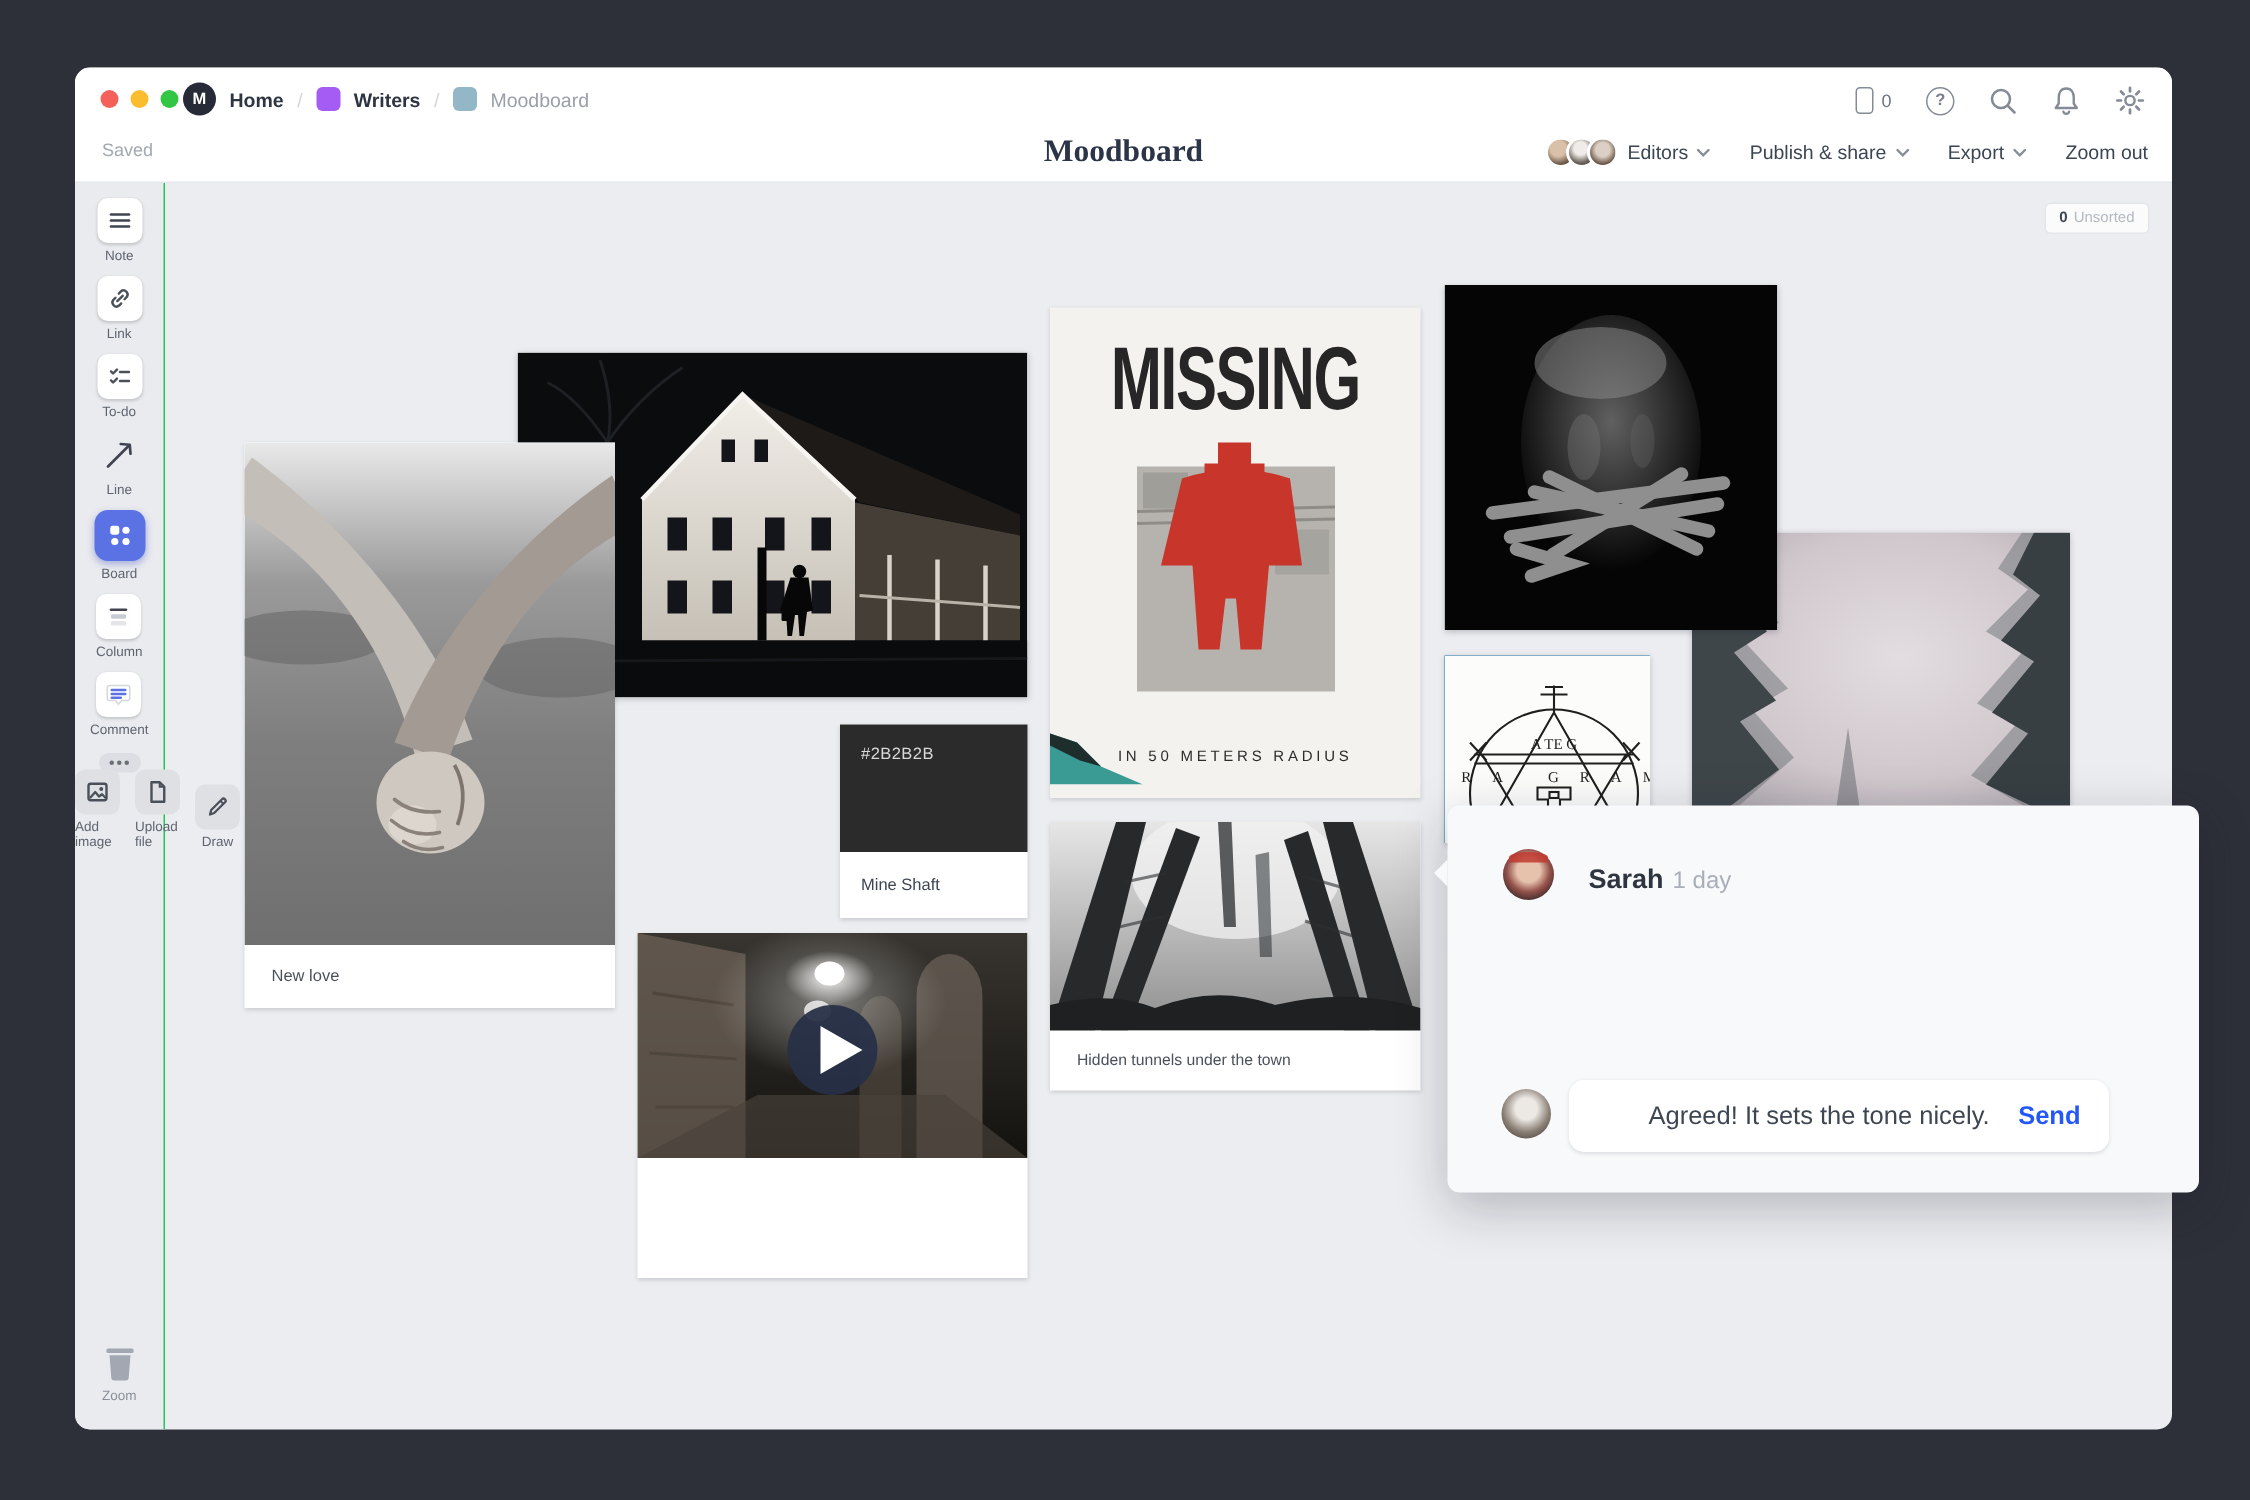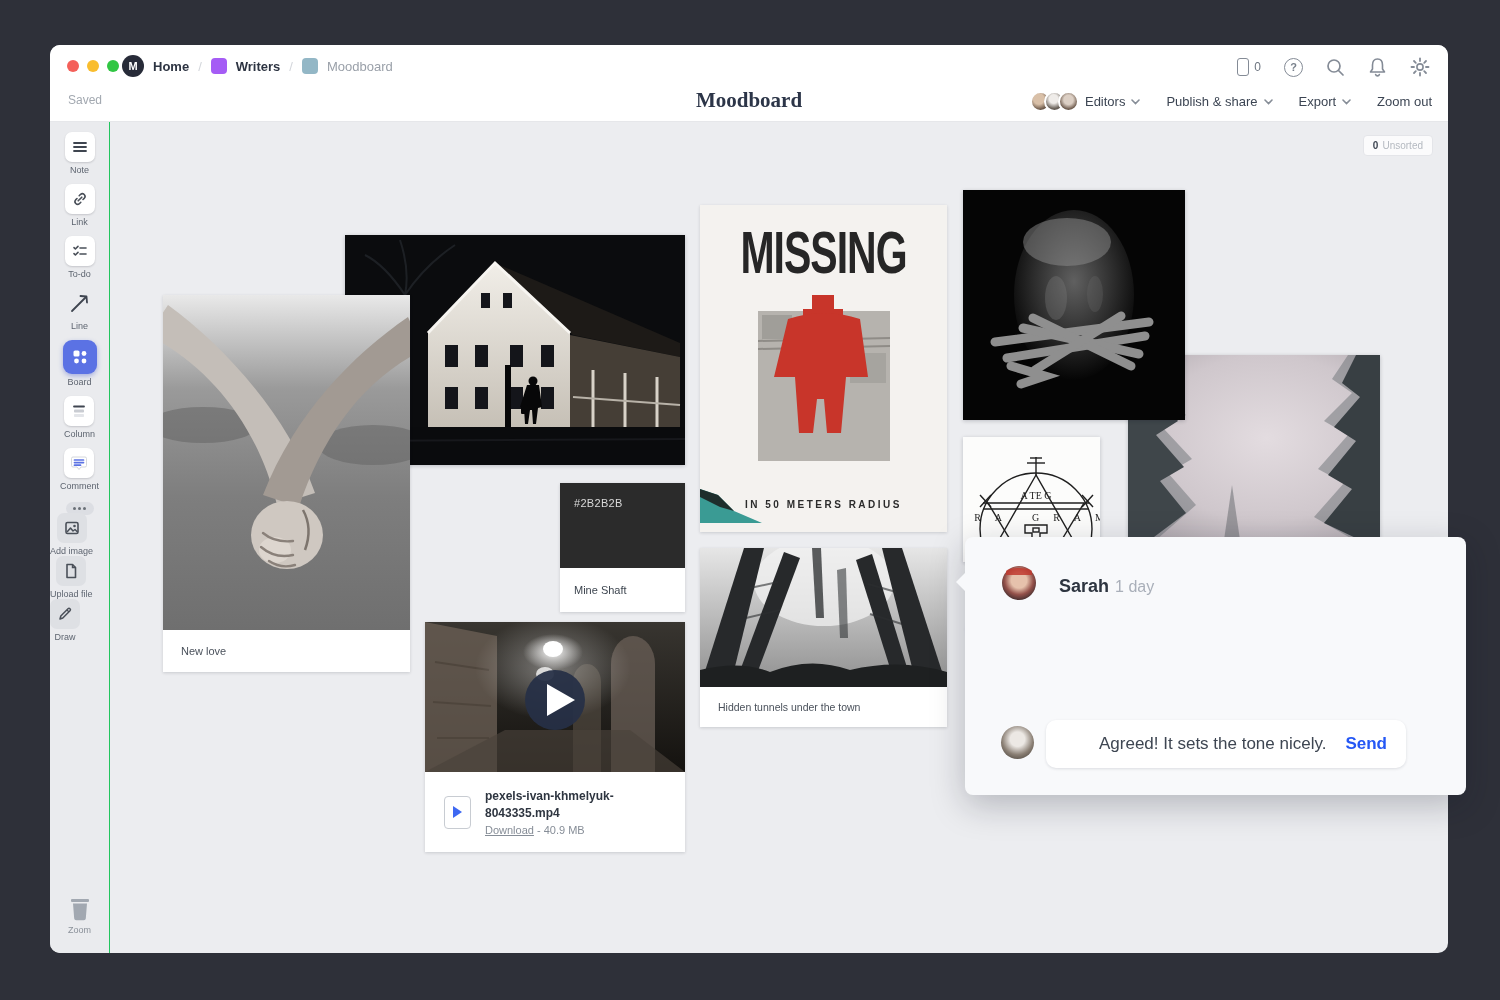--- a/index.html
+++ b/index.html
@@ -44,21 +44,21 @@
   .tools { position:absolute; top:10px; left:0; right:0; display:flex; flex-direction:column; align-items:center; gap:9px; }
   .tool { display:flex; flex-direction:column; align-items:center; gap:3px; cursor:default; }
   .tool-card { width:30px; height:30px; background:#fff; border-radius:7px;
                box-shadow:0 1px 2px rgba(25,30,40,.18); display:flex; align-items:center; justify-content:center; }
   .tool-card.flat { background:transparent; box-shadow:none; }
   .tool-card.board { width:34px; height:34px; border-radius:9px; }
   .tool-label { font-size:9px; color:#5e6570; }
   .more-pill { width:28px; height:13px; border-radius:7px; background:#dcdee3; display:flex;
                align-items:center; justify-content:center; gap:2px; margin-top:2px; }
   .more-pill i { width:3px; height:3px; border-radius:50%; background:#6a7077; }
-  .inserts { position:absolute; top:391px; left:0; right:0; display:flex; flex-direction:column; align-items:flex-start; }
+  .inserts { position:absolute; top:391px; left:0; right:0; display:flex; align-items:flex-end; gap:10px; }
   .insert-card { width:30px; height:30px; background:#dee0e4; border-radius:7px;
                  display:flex; align-items:center; justify-content:center; }
   .trash { position:absolute; bottom:18px; left:0; right:0; display:flex; flex-direction:column; align-items:center; gap:3px; }
   .trash .tool-label { color:#8a9099; }
 
   
   .card { position:absolute; background:#fff; box-shadow:0 1px 3px rgba(20,25,35,.16); }
   .img-flush { position:absolute; box-shadow:0 1px 4px rgba(20,25,35,.22); overflow:hidden; }
   .caption { font-size:11px; color:#4a515b; padding-left:18px; display:flex; align-items:center; height:100%; }
 
@@ -66,21 +66,21 @@
               border-radius:4px; padding:4px 9px; font-size:10px; display:flex; gap:4px; z-index:10; }
   .unsorted b { color:#3e4652; } .unsorted span { color:#b4b9c0; }
 
   .swatch-hex { font-size:11px; letter-spacing:.3px; padding:14px 0 0 14px; font-weight:500; }
   .swatch-name { font-size:11px; color:#3e4650; padding-left:14px; display:flex; align-items:center; }
 
   .poster { background:#f4f2ef; }
   .poster-title { text-align:center; margin-top:14px; font-size:41px; font-weight:800; color:#262626;
                   letter-spacing:-1px; transform:scaleY(1.45); transform-origin:top; }
   .poster-sub { position:absolute; bottom:22px; left:0; right:0; text-align:center; font-size:10px;
-                font-weight:700; letter-spacing:2.5px; color:#2c2c2c; }
+                font-weight:400; letter-spacing:2.5px; color:#2c2c2c; }
 
   .video-info { position:absolute; left:0; right:0; bottom:0; height:80px; background:#fff; display:flex; align-items:center; }
   .file-badge { width:27px; height:33px; border:1.5px solid #c8ccd2; border-radius:4px; margin:0 14px 0 19px;
                 position:relative; display:flex; align-items:center; justify-content:center; background:#fff; }
   .file-badge .tri { width:0; height:0; border-left:9px solid #3e68f2; border-top:6px solid transparent; border-bottom:6px solid transparent; }
   .v-name { font-size:12px; font-weight:700; color:#2e3540; line-height:1.4; width:172px; overflow-wrap:break-word; }
   .v-meta { font-size:11px; color:#868d97; margin-top:3px; }
   .v-meta .dl { text-decoration:underline; }
 
   .pin { position:absolute; left:919px; top:568px; width:29px; height:29px; z-index:40; }
@@ -440,33 +440,20 @@
         <path d="M186 42 a22 28 0 0 1 44 0 V150 h-44 Z" fill="#6e635a" opacity=".7"></path>
         <path d="M148 60 a14 18 0 0 1 28 0 V150 h-28 Z" fill="#5d5348" opacity=".55"></path>
         <polygon points="0,150 260,150 205,108 80,108" fill="#49423a" opacity=".65"></polygon>
         <ellipse cx="128" cy="46" rx="78" ry="52" fill="url(#glow)" opacity=".4"></ellipse>
         <ellipse cx="128" cy="30" rx="30" ry="18" fill="url(#glow)"></ellipse>
         <ellipse cx="128" cy="27" rx="10" ry="8" fill="#fff"></ellipse>
         <ellipse cx="120" cy="52" rx="9" ry="7" fill="#fff" opacity=".75"></ellipse>
         <circle cx="130" cy="78" r="30" fill="#263046" opacity=".94"></circle>
         <polygon points="122,62 122,94 150,78" fill="#ffffff"></polygon>
       </svg>
-      <div class="video-info">
-        <span class="file-badge">
-            <span class="tri"></span>
-          </span>
-        <span>
-          <div class="v-name">pexels-ivan-khmelyuk-8043335.mp4</div>
-          <div class="v-meta">
-            <span class="dl">Download</span>
-            <span>-</span>
-            <span>40.9 MB</span>
-          </div>
-        </span>
-      </div>
     </div>
 
     <div class="card poster" style="left:650px; top:160px; width:247px; height:327px; z-index:1">
       <div class="poster-title">MISSING</div>
       <svg width="247" height="240" viewBox="0 0 247 240" style="position:absolute; top:78px; left:0">
         <rect x="58" y="28" width="132" height="150" fill="#b6b3ae"></rect>
         <g stroke="#8f8c87" stroke-width="2">
             <line x1="58" y1="58" x2="190" y2="55"></line>
             <line x1="58" y1="66" x2="190" y2="63"></line>
           </g>

